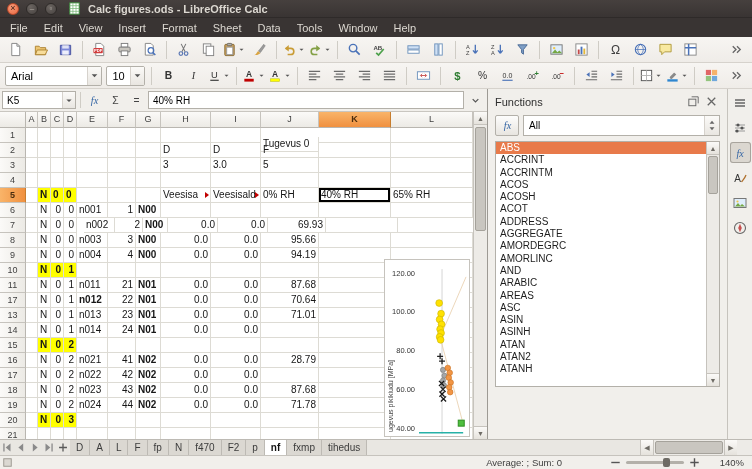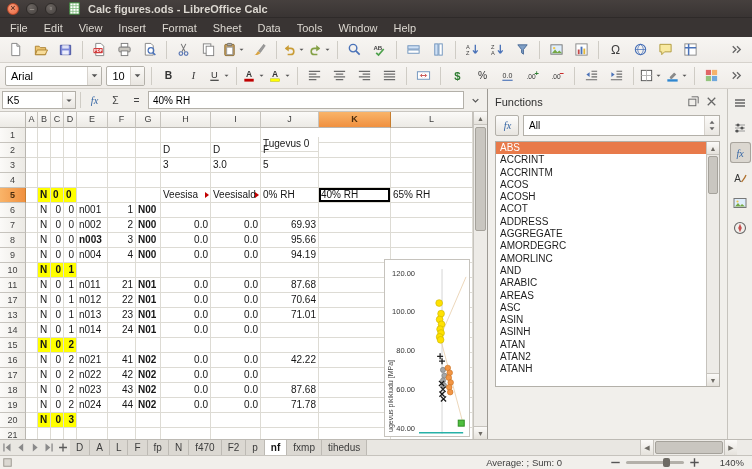--- a/index.html
+++ b/index.html
@@ -718,36 +718,36 @@
             <div class="cell" style="width: 58px;"></div>
             <div class="cell" style="width: 72px;"></div>
             <div class="cell" style="width: 82px;"></div>
           </div>
           <div class="grid-row">
             <div class="row-head">7</div>
             <div class="cell" style="width: 12px;"></div>
             <div class="cell" style="width: 13px;">N</div>
             <div class="cell num" style="width: 13px;">0</div>
             <div class="cell num" style="width: 13px;">0</div>
-            <div class="cell" style="width: 31px;">n002</div>
+            <div class="cell" style="width: 31px; margin-left: 7px;">n002</div>
             <div class="cell num" style="width: 28px;">2</div>
             <div class="cell b" style="width: 25px;">N00</div>
             <div class="cell num" style="width: 50px;">0.0</div>
             <div class="cell num" style="width: 50px;">0.0</div>
             <div class="cell num" style="width: 58px;">69.93</div>
             <div class="cell" style="width: 72px;"></div>
             <div class="cell" style="width: 82px;"></div>
           </div>
           <div class="grid-row">
             <div class="row-head">8</div>
             <div class="cell" style="width: 12px;"></div>
             <div class="cell" style="width: 13px;">N</div>
             <div class="cell num" style="width: 13px;">0</div>
             <div class="cell num" style="width: 13px;">0</div>
-            <div class="cell" style="width: 31px; font-weight: bold;">n003</div>
+            <div class="cell" style="width: 31px;">n003</div>
             <div class="cell num" style="width: 28px;">3</div>
             <div class="cell b" style="width: 25px;">N00</div>
             <div class="cell num" style="width: 50px;">0.0</div>
             <div class="cell num" style="width: 50px;">0.0</div>
             <div class="cell num" style="width: 58px;">95.66</div>
             <div class="cell" style="width: 72px;"></div>
             <div class="cell" style="width: 82px;"></div>
           </div>
           <div class="grid-row">
             <div class="row-head">9</div>
@@ -793,21 +793,21 @@
             <div class="cell num" style="width: 58px;">87.68</div>
             <div class="cell" style="width: 72px;"></div>
             <div class="cell" style="width: 82px;"></div>
           </div>
           <div class="grid-row">
             <div class="row-head">17</div>
             <div class="cell" style="width: 12px;"></div>
             <div class="cell" style="width: 13px;">N</div>
             <div class="cell num" style="width: 13px;">0</div>
             <div class="cell num" style="width: 13px;">1</div>
-            <div class="cell" style="width: 31px;">n012</div>
+            <div class="cell" style="width: 31px; font-weight: bold;">n012</div>
             <div class="cell num" style="width: 28px;">22</div>
             <div class="cell b" style="width: 25px;">N01</div>
             <div class="cell num" style="width: 50px;">0.0</div>
             <div class="cell num" style="width: 50px;">0.0</div>
             <div class="cell num" style="width: 58px;">70.64</div>
             <div class="cell" style="width: 72px;"></div>
             <div class="cell" style="width: 82px;"></div>
           </div>
           <div class="grid-row">
             <div class="row-head">13</div>
@@ -858,21 +858,21 @@
             <div class="row-head">16</div>
             <div class="cell" style="width: 12px;"></div>
             <div class="cell" style="width: 13px;">N</div>
             <div class="cell num" style="width: 13px;">0</div>
             <div class="cell num" style="width: 13px;">2</div>
             <div class="cell" style="width: 31px;">n021</div>
             <div class="cell num" style="width: 28px;">41</div>
             <div class="cell b" style="width: 25px;">N02</div>
             <div class="cell num" style="width: 50px;">0.0</div>
             <div class="cell num" style="width: 50px;">0.0</div>
-            <div class="cell num" style="width: 58px;">42.22</div>
+            <div class="cell num" style="width: 58px;">28.79</div>
             <div class="cell" style="width: 72px;"></div>
             <div class="cell" style="width: 82px;"></div>
           </div>
           <div class="grid-row">
             <div class="row-head">17</div>
             <div class="cell" style="width: 12px;"></div>
             <div class="cell" style="width: 13px;">N</div>
             <div class="cell num" style="width: 13px;">0</div>
             <div class="cell num" style="width: 13px;">2</div>
             <div class="cell" style="width: 31px;">n022</div>

